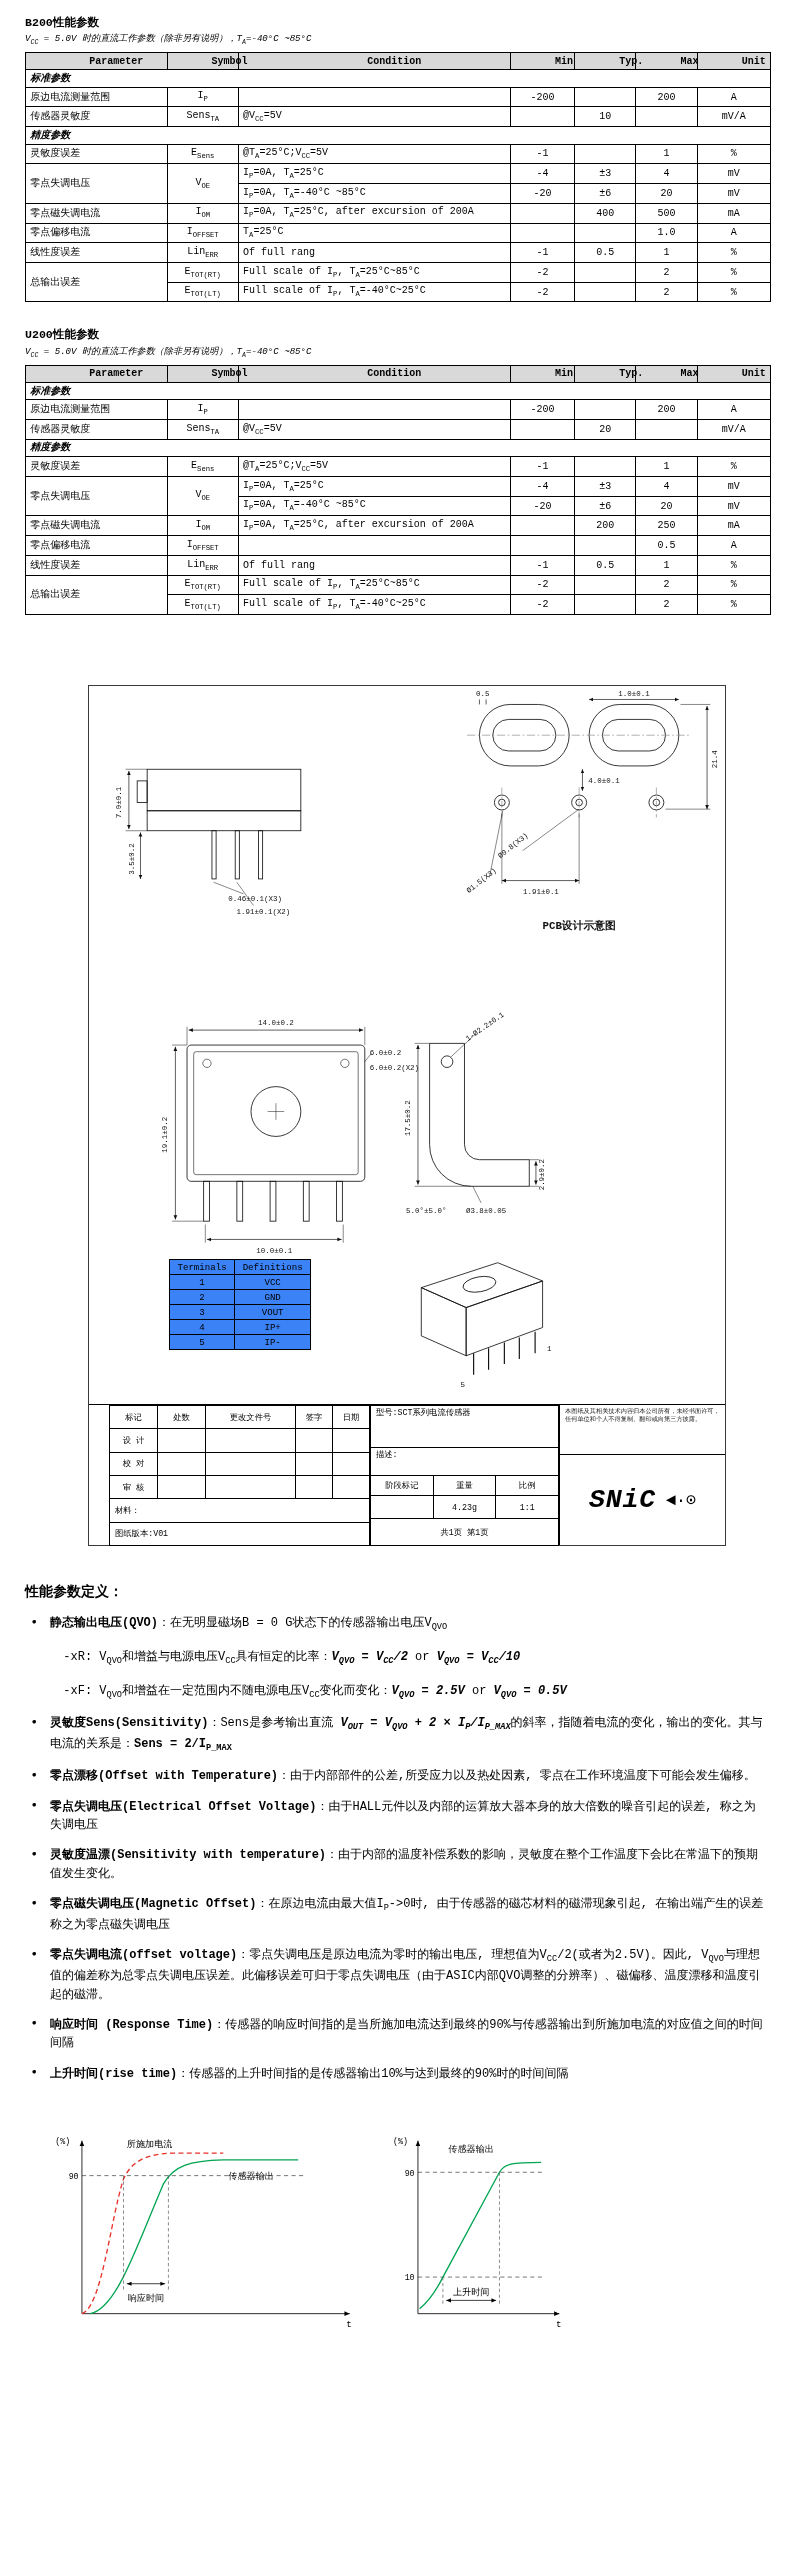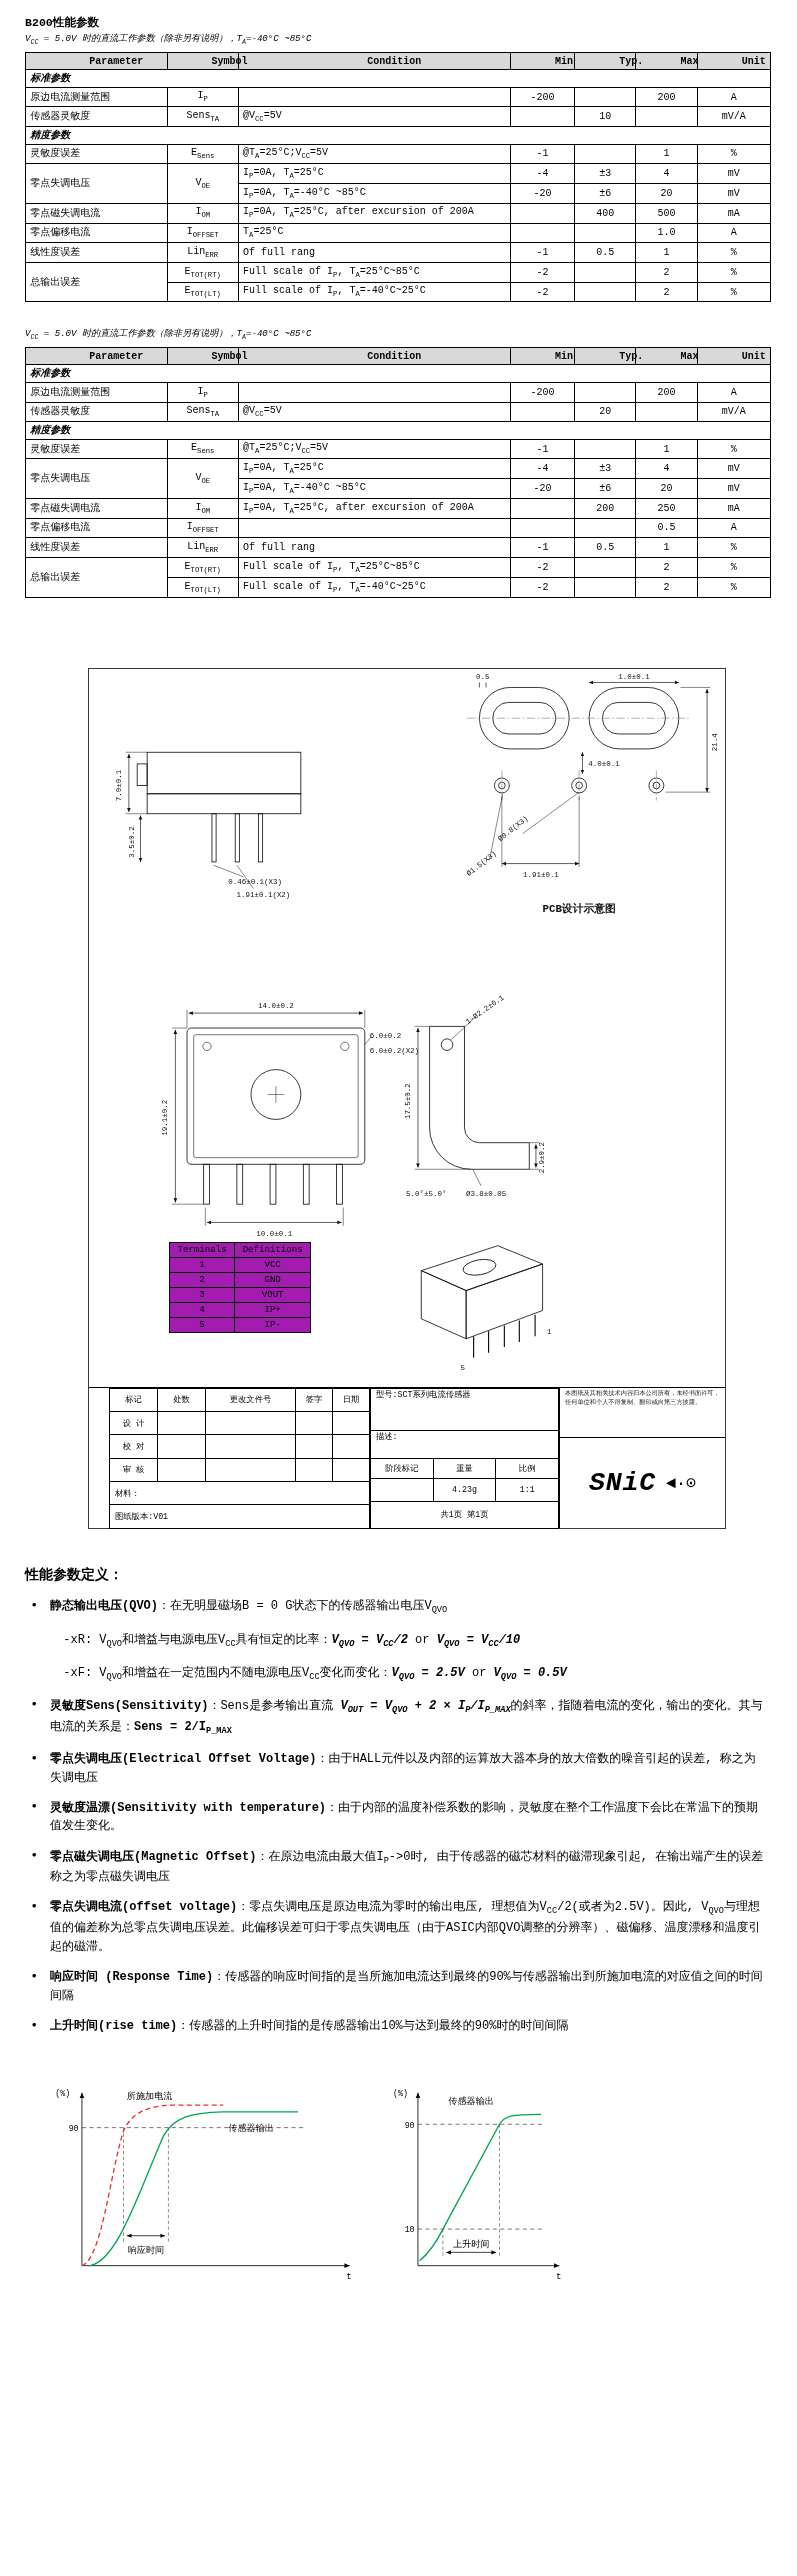--- a/index.html
+++ b/index.html
@@ -21,21 +21,21 @@
   td.num   { text-align:center; }
   td.section { text-align:left; font-weight:bold; font-style:italic; }
   .u200-block { margin-top:25px; }
 
   
   .drawing { position:relative; width:638px; height:861px; border:1.7px solid #3a3a3a; margin:70px 0 0 63px; background:#fff; }
   .drawing svg.mech { position:absolute; left:0; top:0; }
   .mech text { font-family:"Liberation Mono","DejaVu Sans Mono",monospace; fill:#111; font-size:9px; }
   .mech text.pcbtitle { font-size:13px; font-weight:bold; }
 
-  .term-table { position:absolute; left:80px; top:573px; border-collapse:collapse; font-size:9.1px; background:#a21caf; }
+  .term-table { position:absolute; left:80px; top:573px; border-collapse:collapse; font-size:9.1px; background:#3b82f6; }
   .term-table td { border:0.8px solid #000; padding:0.8px 7.5px; text-align:center; height:15px; }
 
   .titleblock { position:absolute; left:0; right:0; bottom:0; height:141px; border-top:1.7px solid #000; display:flex; font-size:8.3px; background:#fff;padding-left:20px; }
   .titleblock table { border-collapse:collapse; height:141px; table-layout:fixed; }
   .titleblock td { border:0.8px solid #000; text-align:center; padding:0.8px 2.5px; overflow:hidden; }
   #tb-left { width:259px; }
   #tb-left tr td { height:22.4px; }
   #tb-left td.left { text-align:left; padding-left:5px; }
   #tb-mid { width:189px; }
   #tb-mid tr:nth-child(1) td { height:42px; }
@@ -184,20 +184,21 @@
             <td class="num">-2</td>
             <td class="num"></td>
             <td class="num">2</td>
             <td class="num">%</td>
           </tr>
         </tbody>
       </table>
   </div>
 
   <div class="u200-block">
+    <div class="sec-title">U200性能参数</div>
     <div class="subtitle">V<sub>CC</sub> = 5.0V 时的直流工作参数（除非另有说明），T<sub>A</sub>=-40°C ~85°C</div>
     <table class="params" id="u200-table">
       <colgroup>
         <col style="width:141px">
           <col style="width:71px">
           <col style="width:271px">
         <col style="width:64px">
           <col style="width:61px">
           <col style="width:61px">
           <col style="width:73px">
@@ -536,20 +537,23 @@
     <ul id="defs-list">
         <li>
           <div><b>静态输出电压(QVO)</b>：在无明显磁场B = 0 G状态下的传感器输出电压V<sub>QVO</sub></div>
           <div class="def-sub">-xR: V<sub>QVO</sub>和增益与电源电压V<sub>CC</sub>具有恒定的比率：<b><i>V<sub>QVO</sub> = V<sub>CC</sub>/2</i></b>  or  <b><i>V<sub>QVO</sub> = V<sub>CC</sub>/10</i></b></div>
           <div class="def-sub">-xF: V<sub>QVO</sub>和增益在一定范围内不随电源电压V<sub>CC</sub>变化而变化：<b><i>V<sub>QVO</sub> = 2.5V</i></b>  or  <b><i>V<sub>QVO</sub> = 0.5V</i></b></div>
         </li>
         <li>
           <div><b>灵敏度Sens(Sensitivity)</b>：Sens是参考输出直流 <b><i>V<sub>OUT</sub> = V<sub>QVO</sub> + 2 × I<sub>P</sub>/I<sub>P_MAX</sub></i></b>的斜率，指随着电流的变化，输出的变化。其与电流的关系是：<b>Sens = 2/I<sub>P_MAX</sub></b></div>
         </li>
         <li>
+          <div><b>零点漂移(Offset with Temperature)</b>：由于内部部件的公差,所受应力以及热处因素, 零点在工作环境温度下可能会发生偏移。</div>
+        </li>
+        <li>
           <div><b>零点失调电压(Electrical Offset Voltage)</b>：由于HALL元件以及内部的运算放大器本身的放大倍数的噪音引起的误差, 称之为失调电压</div>
         </li>
         <li>
           <div><b>灵敏度温漂(Sensitivity with temperature)</b>：由于内部的温度补偿系数的影响，灵敏度在整个工作温度下会比在常温下的预期值发生变化。</div>
         </li>
         <li>
           <div><b>零点磁失调电压(Magnetic Offset)</b>：在原边电流由最大值I<sub>P</sub>-&gt;0时, 由于传感器的磁芯材料的磁滞现象引起, 在输出端产生的误差称之为零点磁失调电压</div>
         </li>
         <li>
           <div><b>零点失调电流(offset voltage)</b>：零点失调电压是原边电流为零时的输出电压, 理想值为V<sub>CC</sub>/2(或者为2.5V)。因此, V<sub>QVO</sub>与理想值的偏差称为总零点失调电压误差。此偏移误差可归于零点失调电压（由于ASIC内部QVO调整的分辨率）、磁偏移、温度漂移和温度引起的磁滞。</div>

